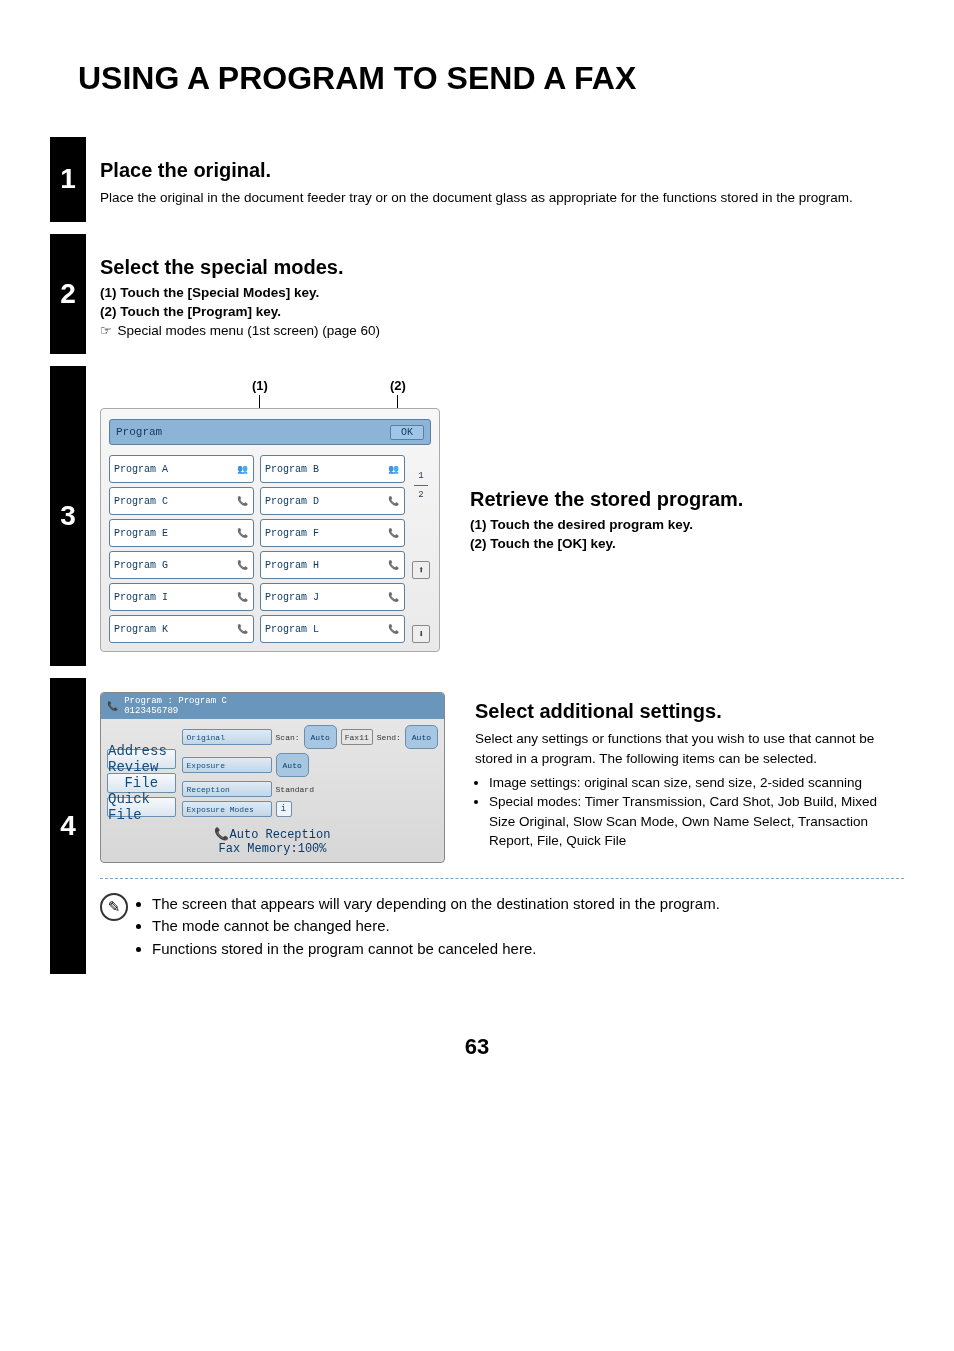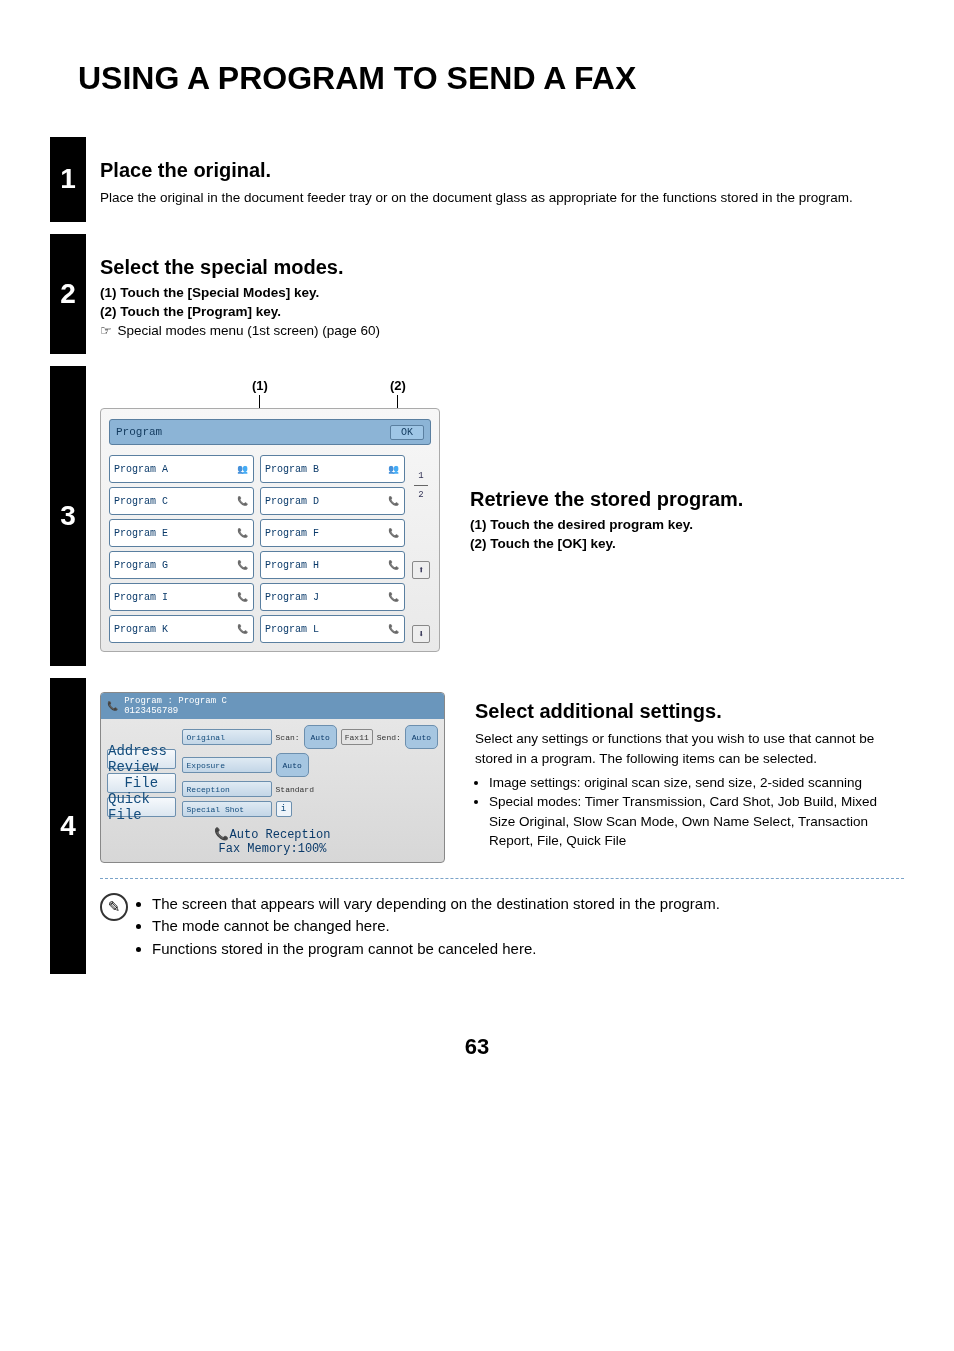--- a/index.html
+++ b/index.html
@@ -424,21 +424,21 @@
             </div>
             <div class="fax-row">
               <div class="lbl-btn">Exposure</div>
               <div class="pill">Auto</div>
             </div>
             <div class="fax-row">
               <div class="lbl-btn">Reception</div>
               <div class="val">Standard</div>
             </div>
             <div class="fax-row">
-              <div class="lbl-btn">Special Shot</div>
+              <div class="lbl-btn">Exposure Modes</div>
               <div class="info-sq">i</div>
             </div>
           </div>
         </div>
         <div class="fax-footer">
           <span>📞</span><span>Auto Reception</span><br>
           <span>Fax Memory:100%</span>
         </div>
       </div>
 

